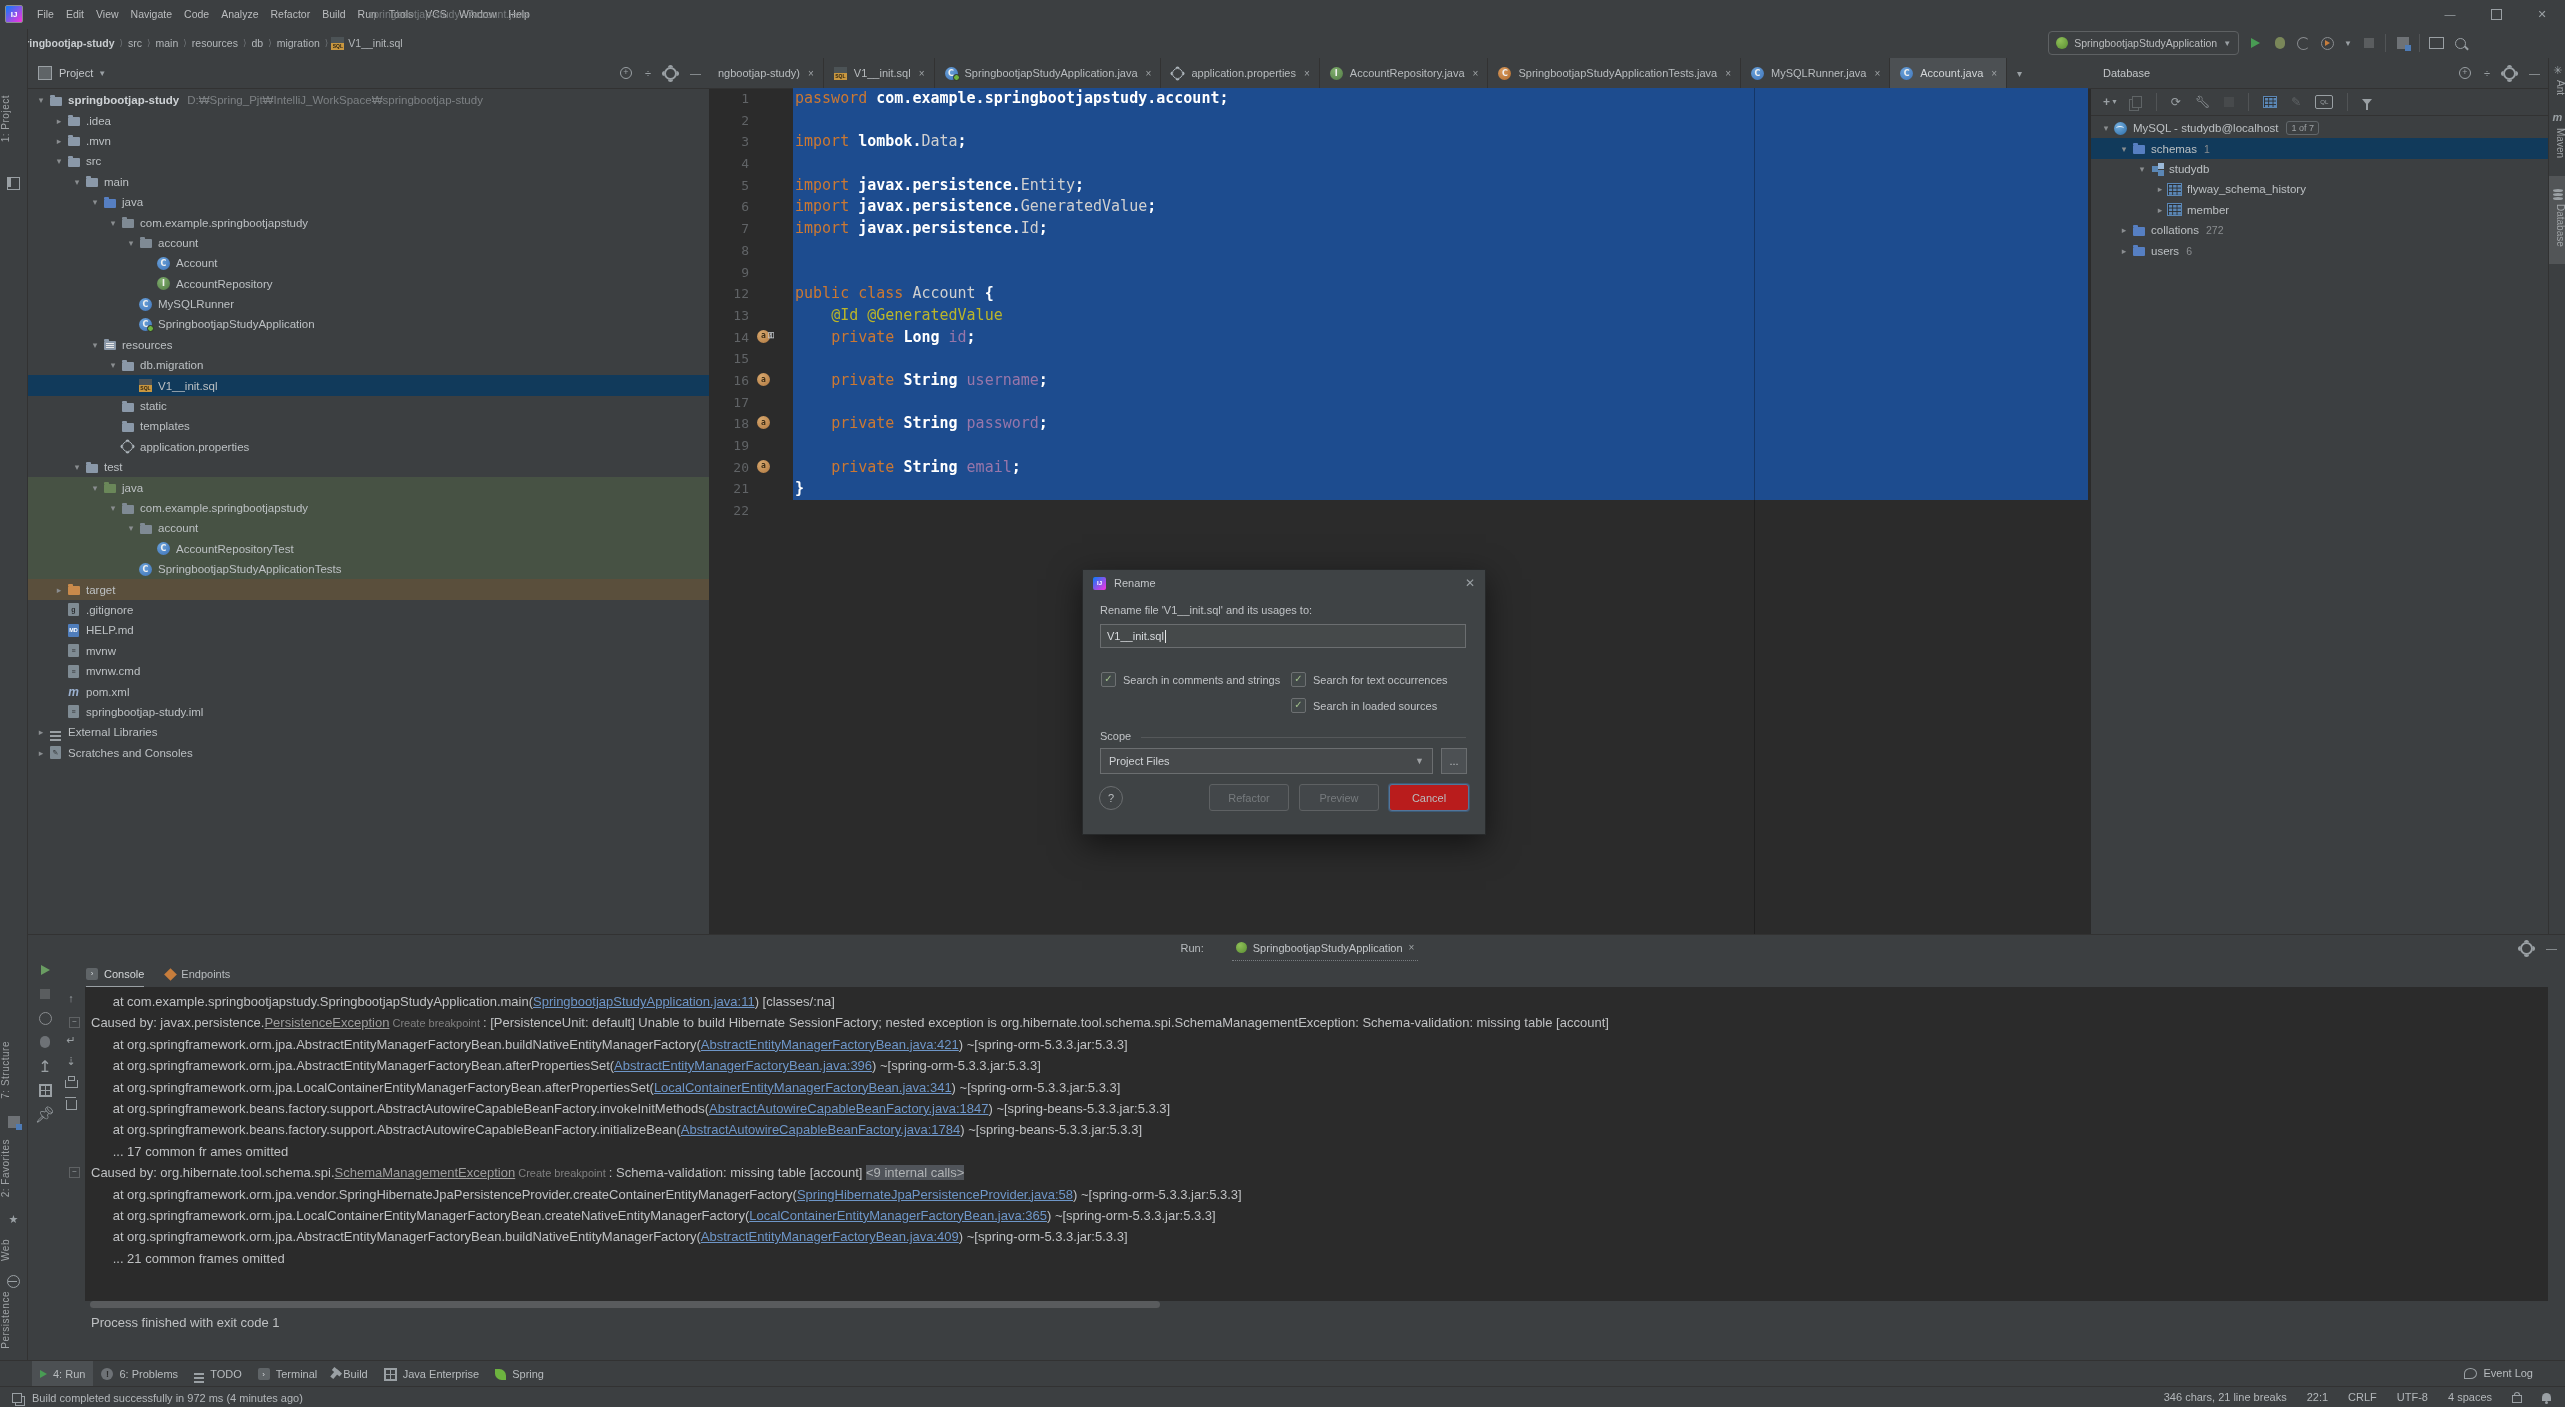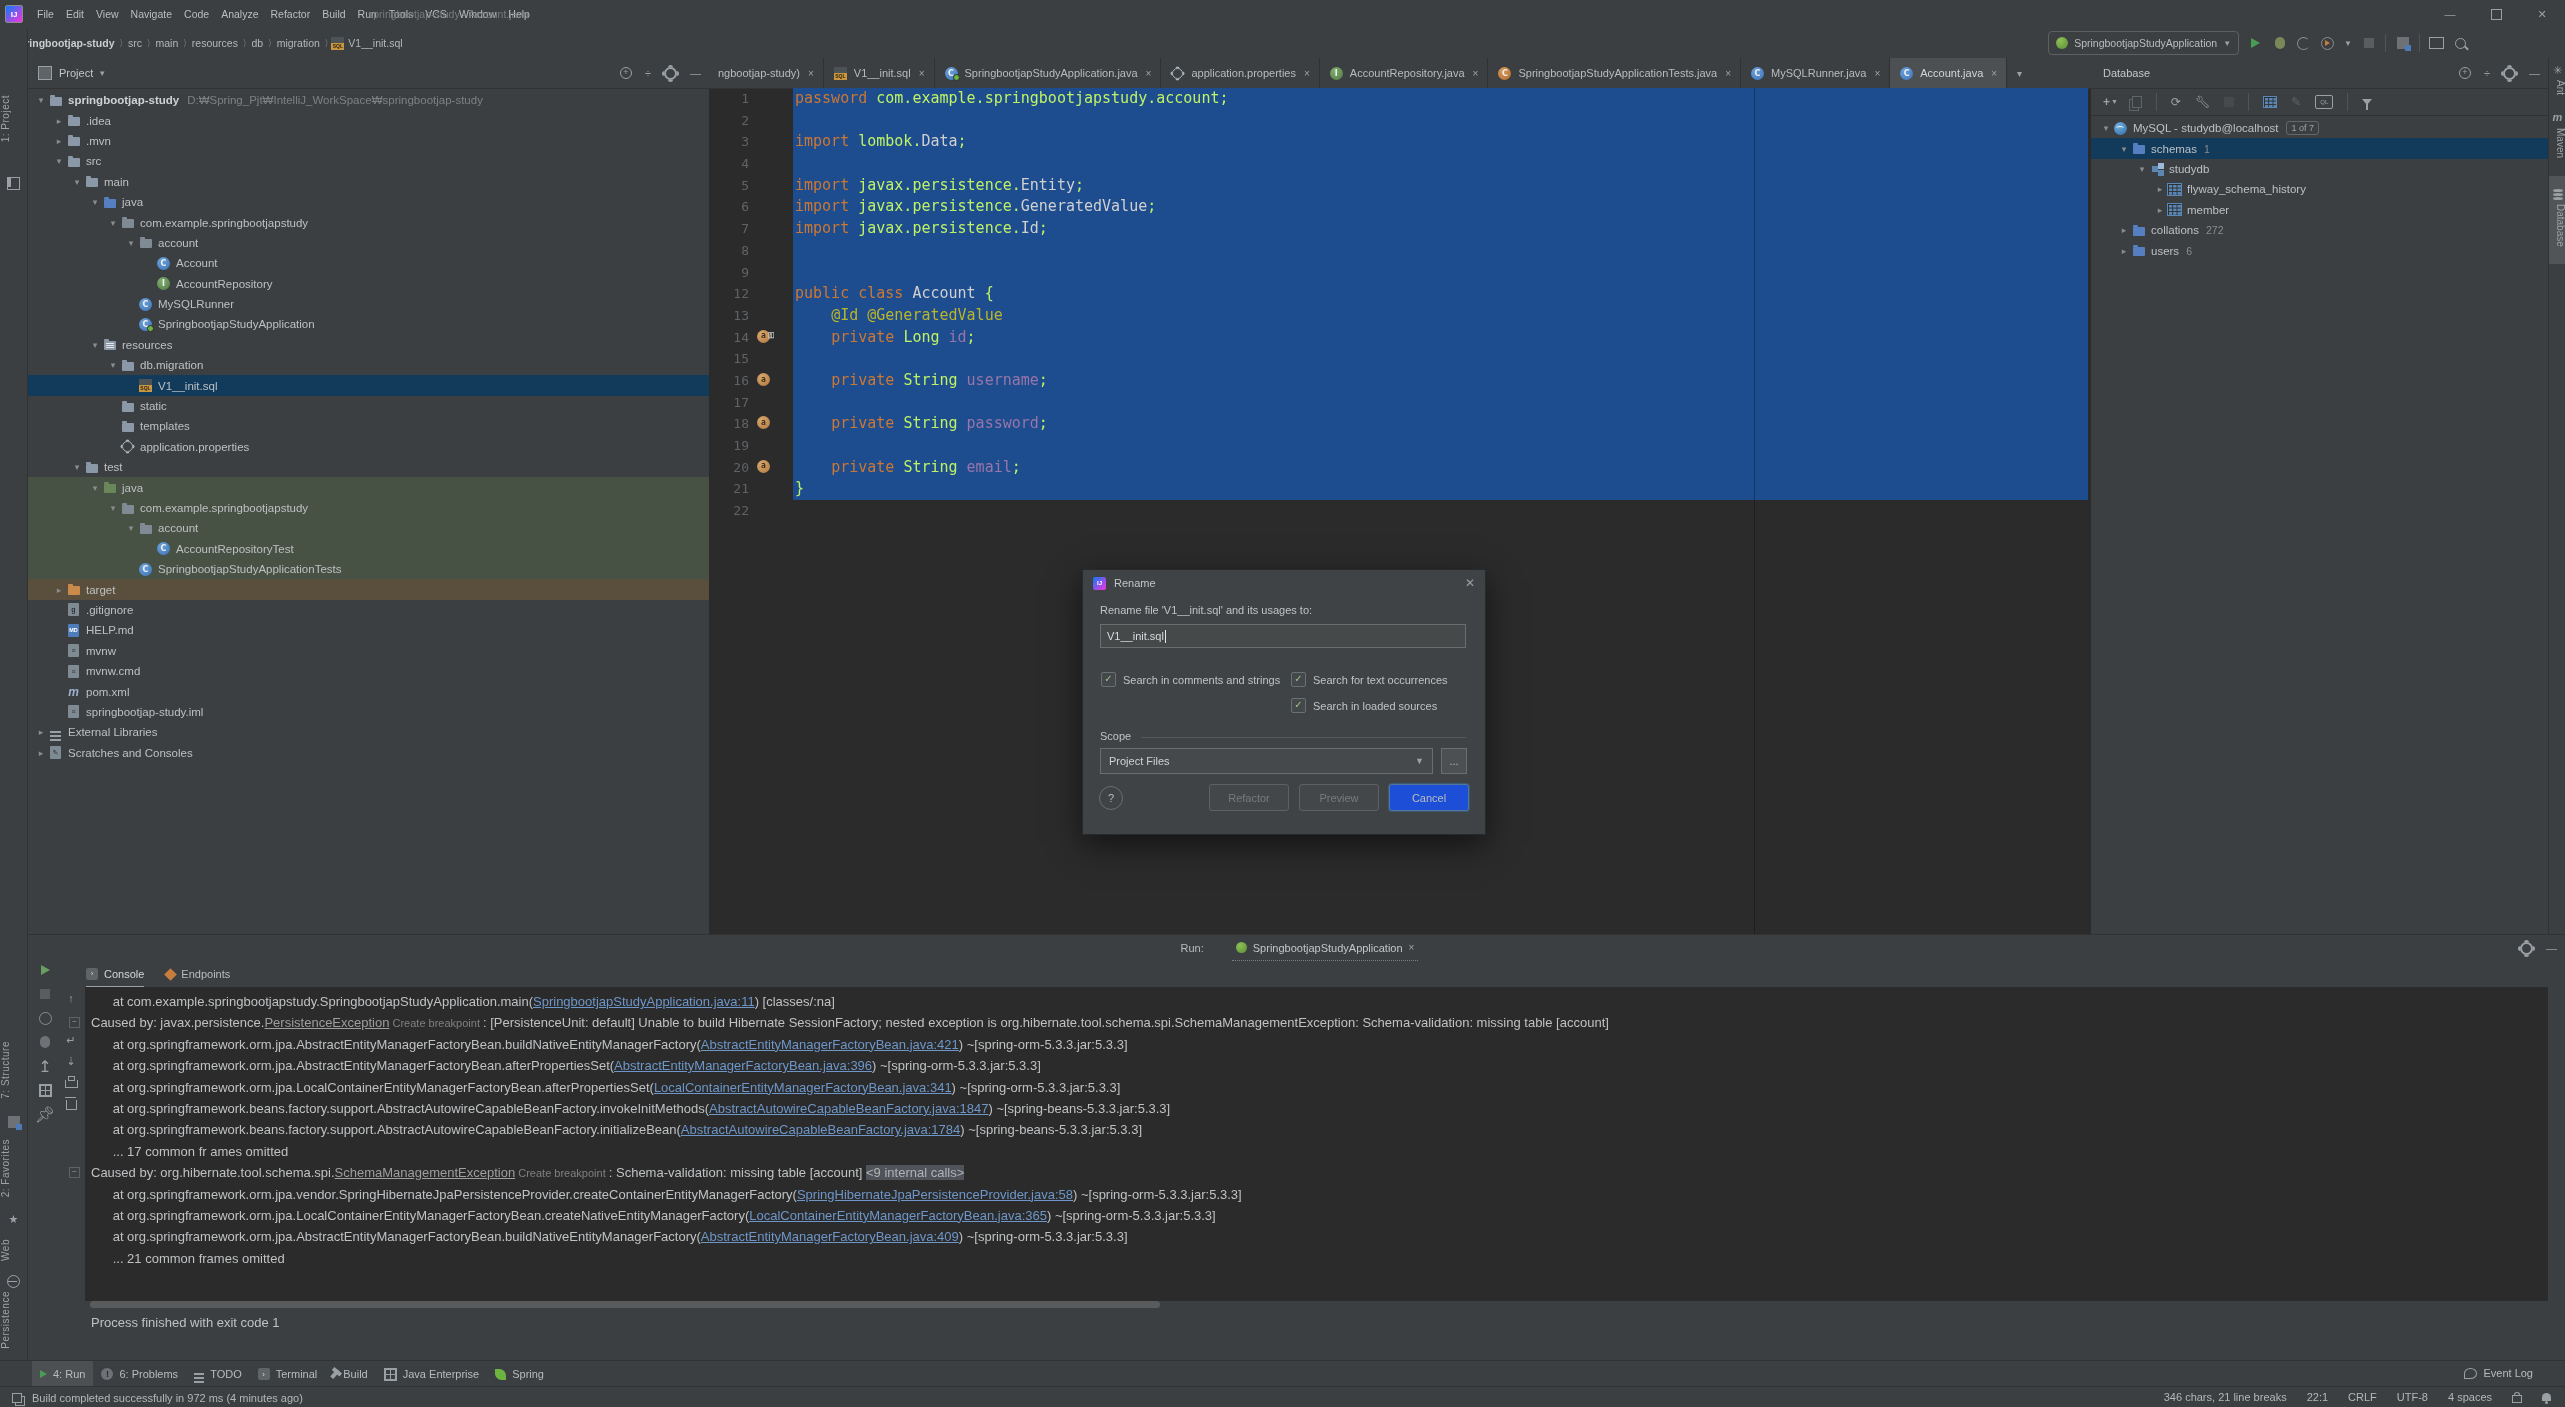--- a/index.html
+++ b/index.html
@@ -119,21 +119,21 @@
         font-family:"DejaVu Sans Mono","Liberation Mono",monospace;font-size:15px;}
   .cl{position:relative;height:21.7px;line-height:21.7px;white-space:pre;}
   .cl .selband{position:absolute;left:84px;right:3px;top:0;bottom:0;background:#1d4c8f;}
   .cl .lnum{position:absolute;left:0;top:0;width:40px;text-align:right;color:#606366;font-size:13px;}
   .cl .gut-ic{position:absolute;left:48px;top:3px;}
   .cl .codetext{position:absolute;left:86px;top:0;}
   .lomb{width:13px;height:13px;border-radius:50%;background:radial-gradient(circle at 35% 30%,#d8a86e,#b07840);
         color:#3c2d17;font-size:8px;font-weight:bold;display:flex;align-items:center;justify-content:center;position:relative;}
   .lomb.key:after{content:"⚿";position:absolute;right:-4px;bottom:-4px;font-size:8px;color:#c8cdd2;}
   .classmark{width:11px;height:11px;background:#5f6467;border-radius:2px;}
-  .tok-k{color:#cc7832;}.tok-p{color:#bef264;}.tok-w{color:#d0d0d0;}.tok-a{color:#bbb529;}.tok-f{color:#9876aa;}
+  .tok-k{color:#cc7832;}.tok-p{color:#ffffff;font-weight:bold;}.tok-w{color:#d0d0d0;}.tok-a{color:#bbb529;}.tok-f{color:#9876aa;}
   #marginline{position:absolute;left:1045px;top:30px;width:1px;height:846px;background:rgba(0,0,0,.28);}
   
   #dbpanel{left:2091px;top:58px;width:457px;height:876px;background:#3c3f41;}
   #db-head{position:absolute;left:0;top:0;width:457px;height:30px;border-bottom:1px solid #323232;
            display:flex;align-items:center;font-size:11px;color:#c3c6c9;}
   #db-toolbar{position:absolute;left:0;top:30px;width:457px;height:28px;display:flex;align-items:center;gap:14px;
               padding-left:12px;color:#9aa0a4;border-bottom:1px solid #323232;box-sizing:border-box;}
   .dbt{font-size:12px;display:flex;align-items:center;}
   .dbt.dim{opacity:.38;}
   .qlbox{width:16px;height:12px;border:1px solid #9aa0a4;border-radius:2px;font-size:6px;display:flex;align-items:center;justify-content:center;color:#9aa0a4;}
@@ -204,21 +204,21 @@
   #scopelbl{position:absolute;left:17px;top:160px;color:#c0c3c6;}
   #scopeline{position:absolute;left:58px;top:167px;width:325px;height:1px;background:#55585a;}
   #scopesel{position:absolute;left:17px;top:178px;width:333px;height:26px;background:#46494b;border:1px solid #6b6e70;
             display:flex;align-items:center;padding-left:8px;color:#d0d3d6;box-sizing:border-box;}
   #scopesel .arrow{position:absolute;right:8px;color:#9da0a3;font-size:9px;}
   #morebtn{position:absolute;left:358px;top:178px;width:26px;height:26px;background:#4c5053;border:1px solid #6b6e70;
            color:#b8bcbf;display:flex;align-items:center;justify-content:center;box-sizing:border-box;}
   #helpbtn{position:absolute;left:16px;top:216px;width:22px;height:22px;border:1px solid #6b6e70;border-radius:50%;
            color:#b8bcbf;display:flex;align-items:center;justify-content:center;}
   #dlg-btns{position:absolute;right:16px;top:214px;display:flex;gap:10px;}
-  .dbtn{min-width:62px;height:25px;background:#1d4ed8;border:1px solid #5e6163;border-radius:3px;
+  .dbtn{min-width:62px;height:25px;background:#b91c1c;border:1px solid #5e6163;border-radius:3px;
         display:flex;align-items:center;justify-content:center;padding:0 8px;color:#bbbdbf;}
   .dbtn.disabled{color:#777b7e;background:#43474a;}
   .dbtn.focused{border:1px solid #537699;box-shadow:0 0 0 1px #3d5a75;}
 </style>
 </head>
 <body>
 
 <div id="app">
 
   <div id="titlebar" class="abs">

